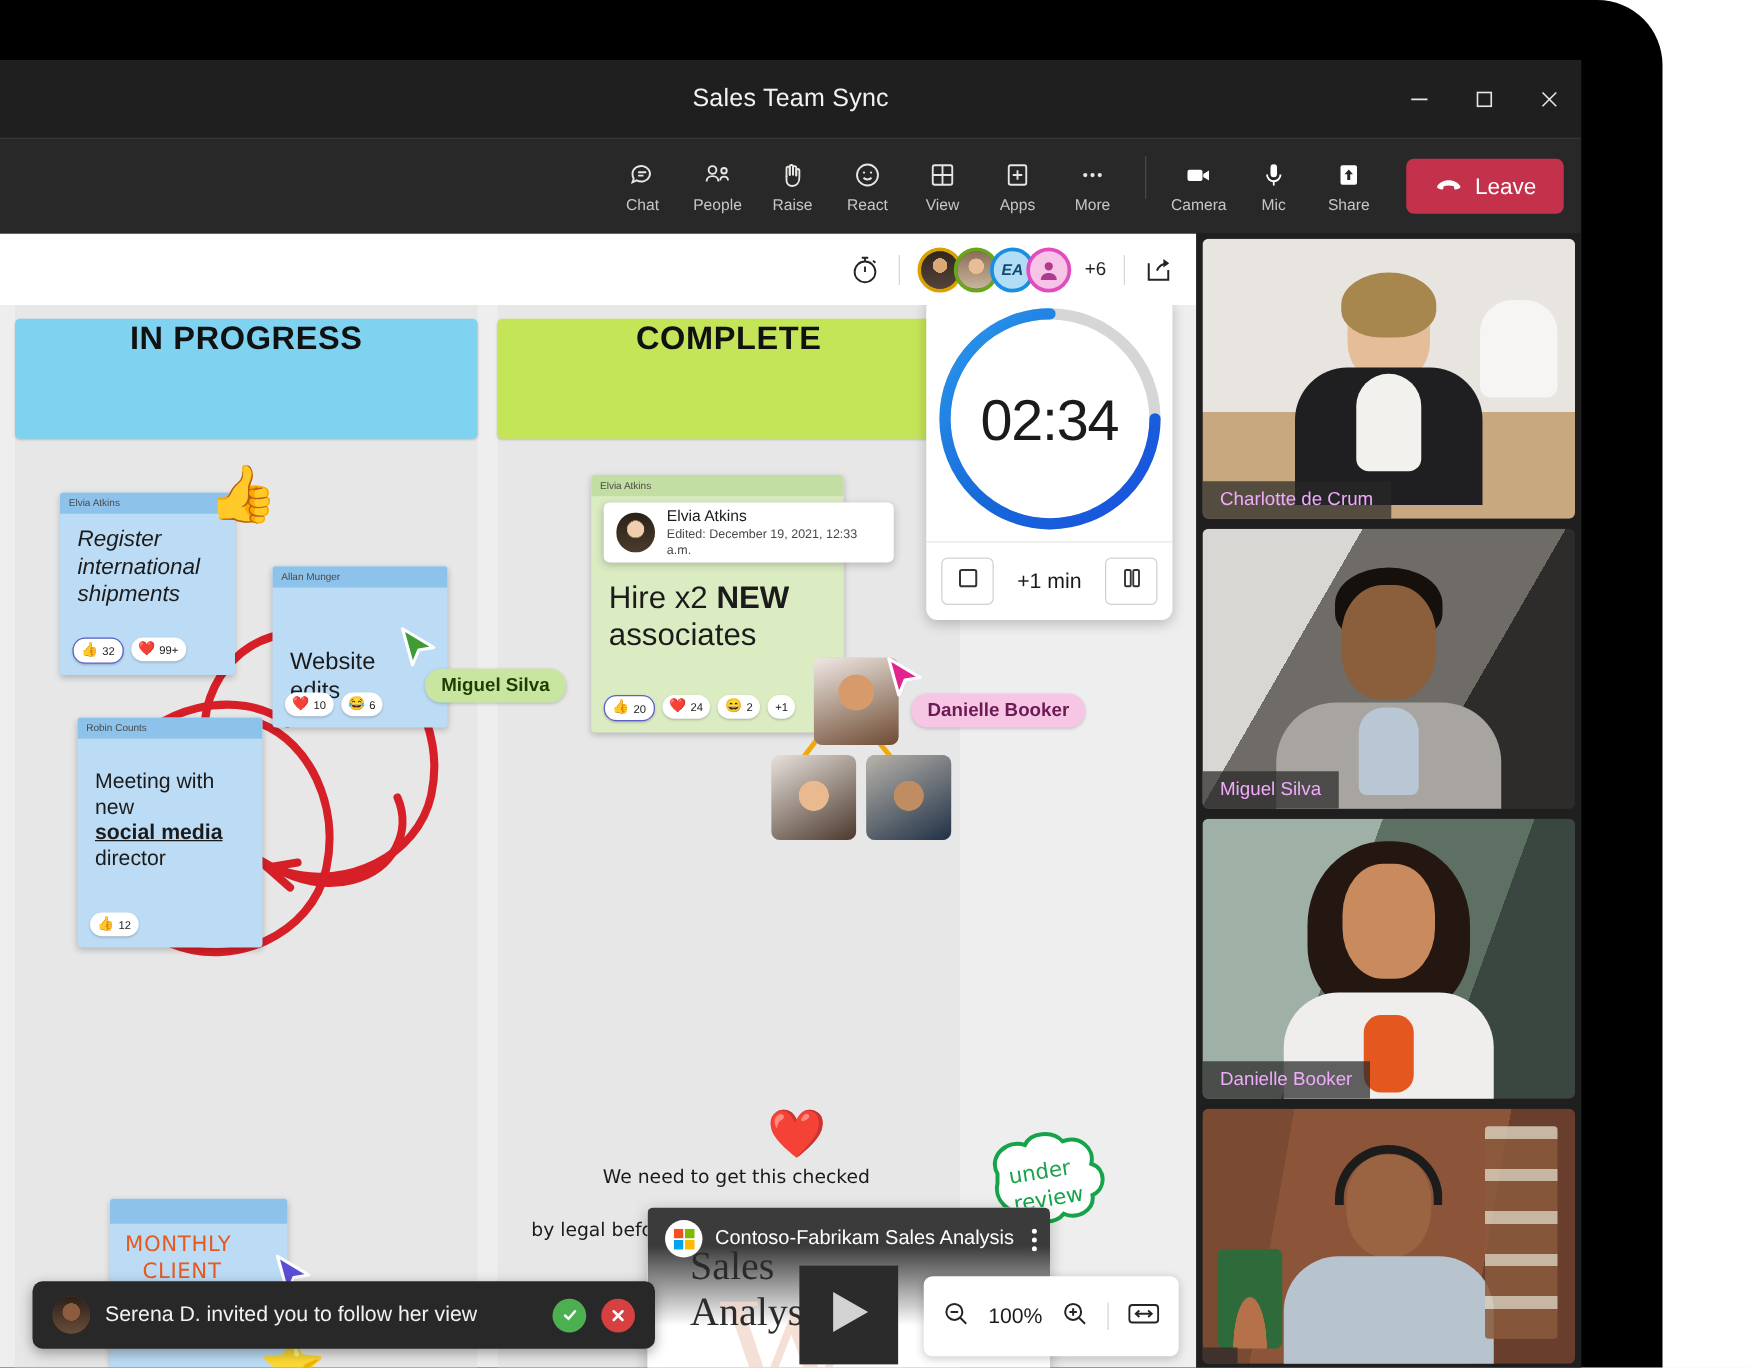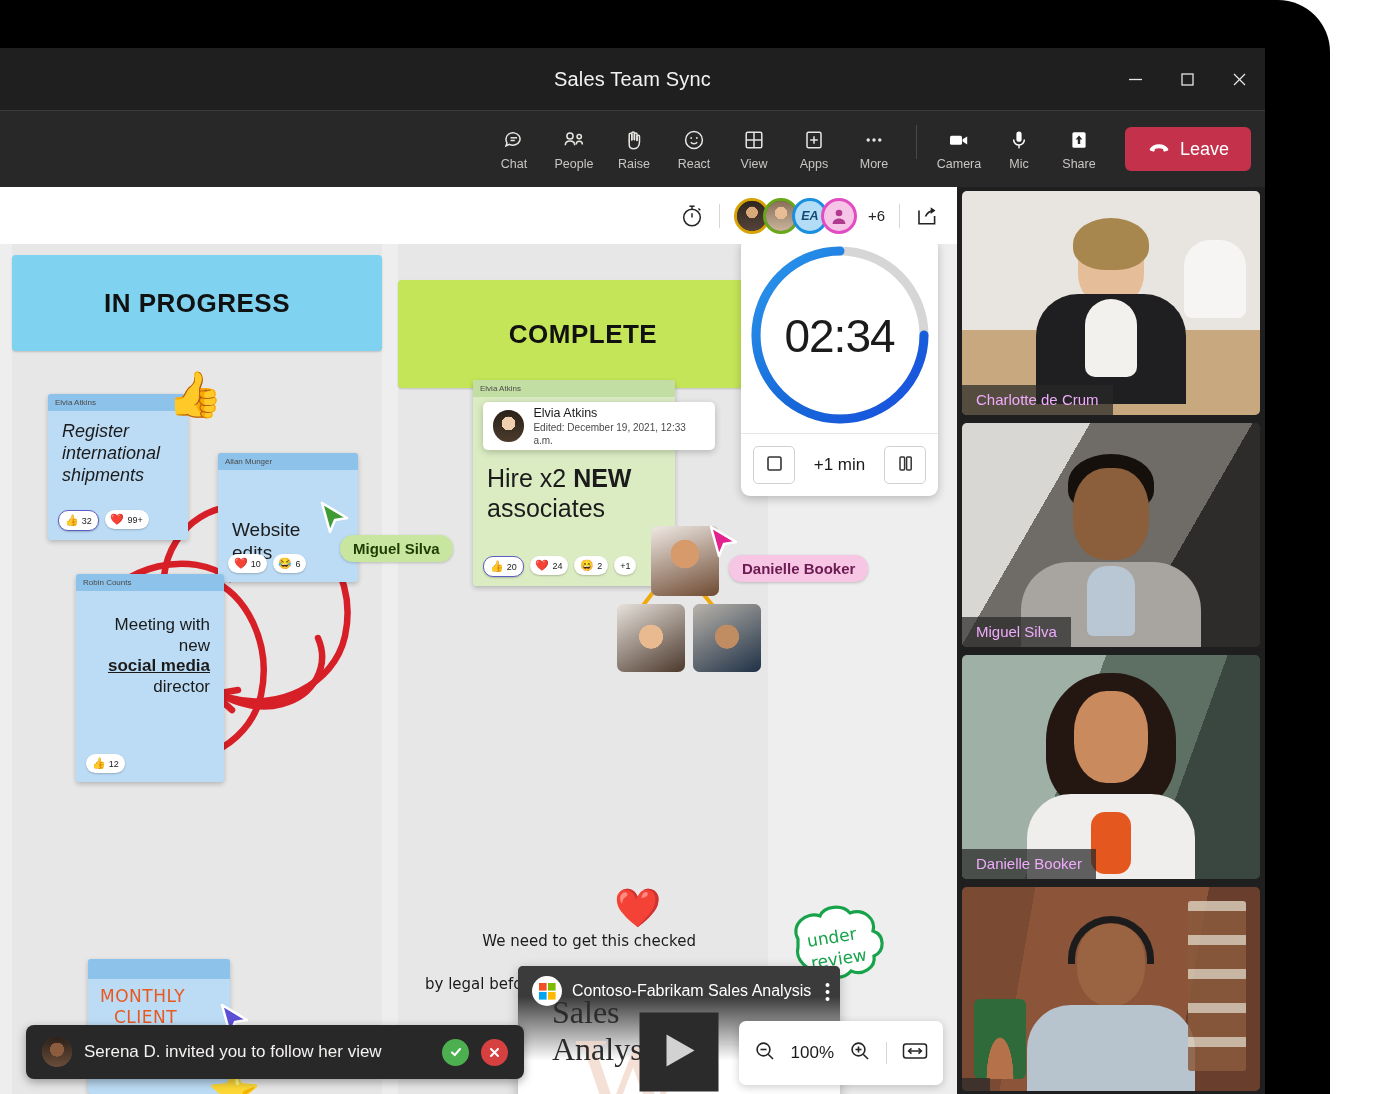--- a/index.html
+++ b/index.html
@@ -36,21 +36,21 @@
   #boardbar{height:57px;background:#fff;display:flex;align-items:center;justify-content:flex-end;padding-right:16px;gap:0;}
   #boardbar .bdiv{width:1px;height:24px;background:#d6d6d6;margin:0 14px;}
   .avstack{display:flex;align-items:center;}
   .av{width:36px;height:36px;border-radius:50%;margin-left:-7px;border:3px solid #fff;box-sizing:border-box;
       display:flex;align-items:center;justify-content:center;font-size:12.5px;font-weight:bold;overflow:hidden;position:relative;}
   .plus{color:#242424;font-size:15px;margin-left:11px;}
 
   
   #canvas{position:absolute;left:0;top:57px;width:957px;height:851px;background:#efeeee;overflow:hidden;}
   .colbg{position:absolute;top:0;background:#e8e7e7;}
-  .colhead{position:absolute;border-radius:4px;display:flex;align-items:center;justify-content:center;
+  .colhead{position:absolute;border-radius:4px;display:flex;align-items:flex-start;justify-content:center;
            font-size:26px;font-weight:bold;color:#111;letter-spacing:.5px;box-shadow:0 1px 2px rgba(0,0,0,.18);}
 
   
   .note{position:absolute;border-radius:3px;box-shadow:0 2px 5px rgba(0,0,0,.22);overflow:hidden;}
   .note .nhead{height:17px;display:flex;align-items:center;padding-left:7px;font-size:8px;color:#4a4a4a;}
   .note .nbody{padding:10px 14px 0 14px;font-size:19px;color:#1b1b1b;line-height:1.22;}
   .reactions{position:absolute;left:10px;bottom:9px;display:flex;gap:6px;}
   .rbadge{height:19px;background:#fff;border-radius:10px;display:flex;align-items:center;gap:3px;padding:0 6px;
           font-size:9px;color:#222;box-shadow:0 1px 2px rgba(0,0,0,.22);}
   .rbadge.sel{border:1.5px solid #5b5fc7;}
@@ -293,21 +293,21 @@
         </div>
 
         <div id="canvas">
 
           <div class="colbg" style="left:12px;width:370px;height:851px;"></div>
           <div class="colbg" style="left:398px;width:370px;height:851px;"></div>
 
           <div class="colhead" style="left:12px;top:11px;width:370px;height:96px;background:#7fd3f0;">
             <span>IN PROGRESS</span>
           </div>
-          <div class="colhead" style="left:398px;top:11px;width:370px;height:108px;background:#c5e558;margin-top:25px;">
+          <div class="colhead" style="left:398px;top:11px;width:370px;height:96px;background:#c5e558;">
             <span>COMPLETE</span>
           </div>
 
           <svg style="position:absolute;left:0;top:0;width:957px;height:851px;pointer-events:none;" viewBox="0 0 957 851">
             <g fill="none" stroke="#d71f28" stroke-width="6.5" stroke-linecap="round">
               <path d="M262 270c-40 -22 -92 10 -98 62c-7 58 22 110 66 122c46 13 104 -12 115 -62c12 -55 -22 -106 -63 -120"></path>
               <path d="M230 335c-38 -30 -110 -14 -133 32c-27 52 -10 123 40 144c48 20 112 -6 124 -60c11 -51 -14 -101 -52 -116"></path>
               <path d="M318 394c12 28 -4 58 -36 66c-22 6 -45 0 -62 -10"></path>
               <path d="M238 446l-24 4 18 16"></path>
             </g>
@@ -346,21 +346,21 @@
             </div>
           </div>
 
           <svg class="cursorarrow" style="left:318px;top:256px;" width="34" height="36" viewBox="0 0 34 36">
             <path d="M4 3 L29 18 L17 20 L12 32 Z" fill="#3f9c35" stroke="#fff" stroke-width="2.5" stroke-linejoin="round"></path>
           </svg>
           <div class="curlabel" style="left:340px;top:291px;background:#c8e6a0;color:#1f3d00;">
             <span>Miguel Silva</span>
           </div>
 
-          <div class="note" style="left:76px;top:330px;width:148px;height:208px;background:#bcdcf5;text-align:right;">
+          <div class="note" style="left:62px;top:330px;width:148px;height:184px;background:#bcdcf5;">
             <div class="nhead" style="background:#8dc2ea;">Robin Counts</div>
             <div class="nbody" style="padding-top:24px;font-size:17px;">
               <span>Meeting with new</span><br>
               <b style="text-decoration:underline;">social media</b><br>
               <span>director</span>
             </div>
             <div class="reactions">
               <div class="rbadge">
                 <span class="em">👍</span>
                 <span>12</span>

